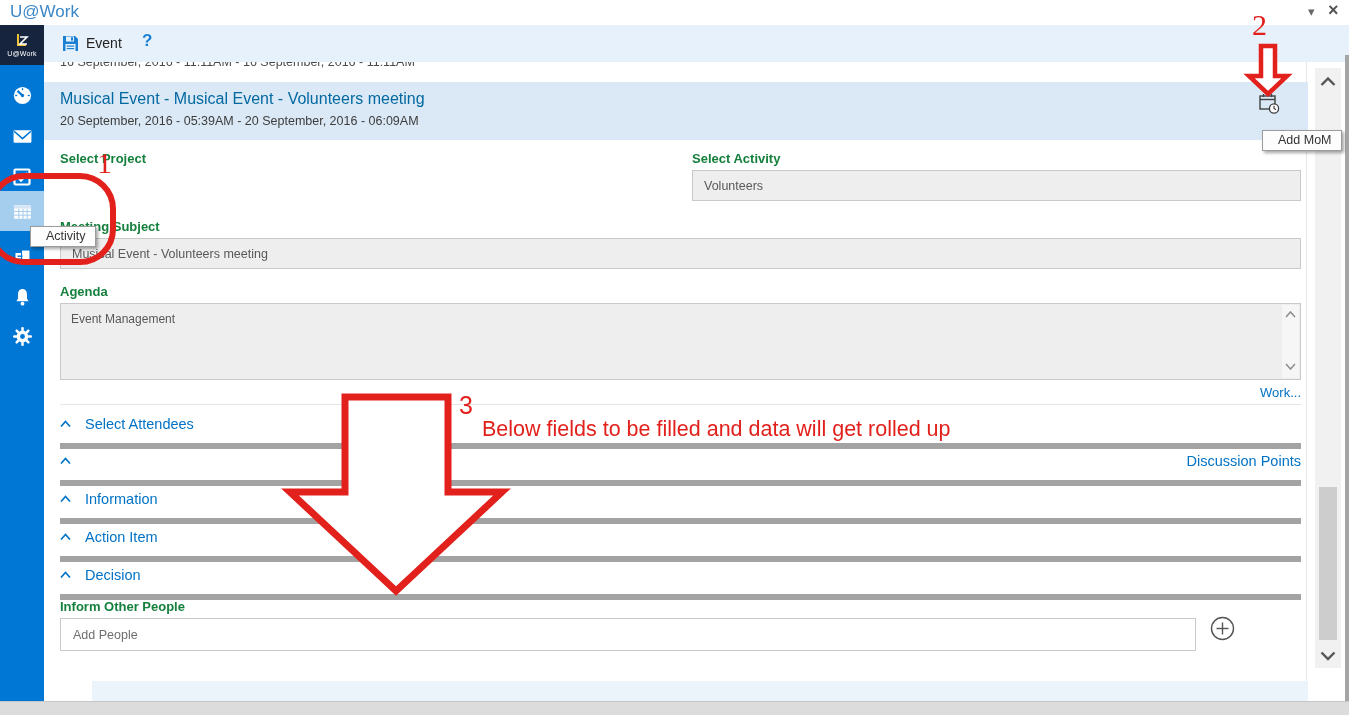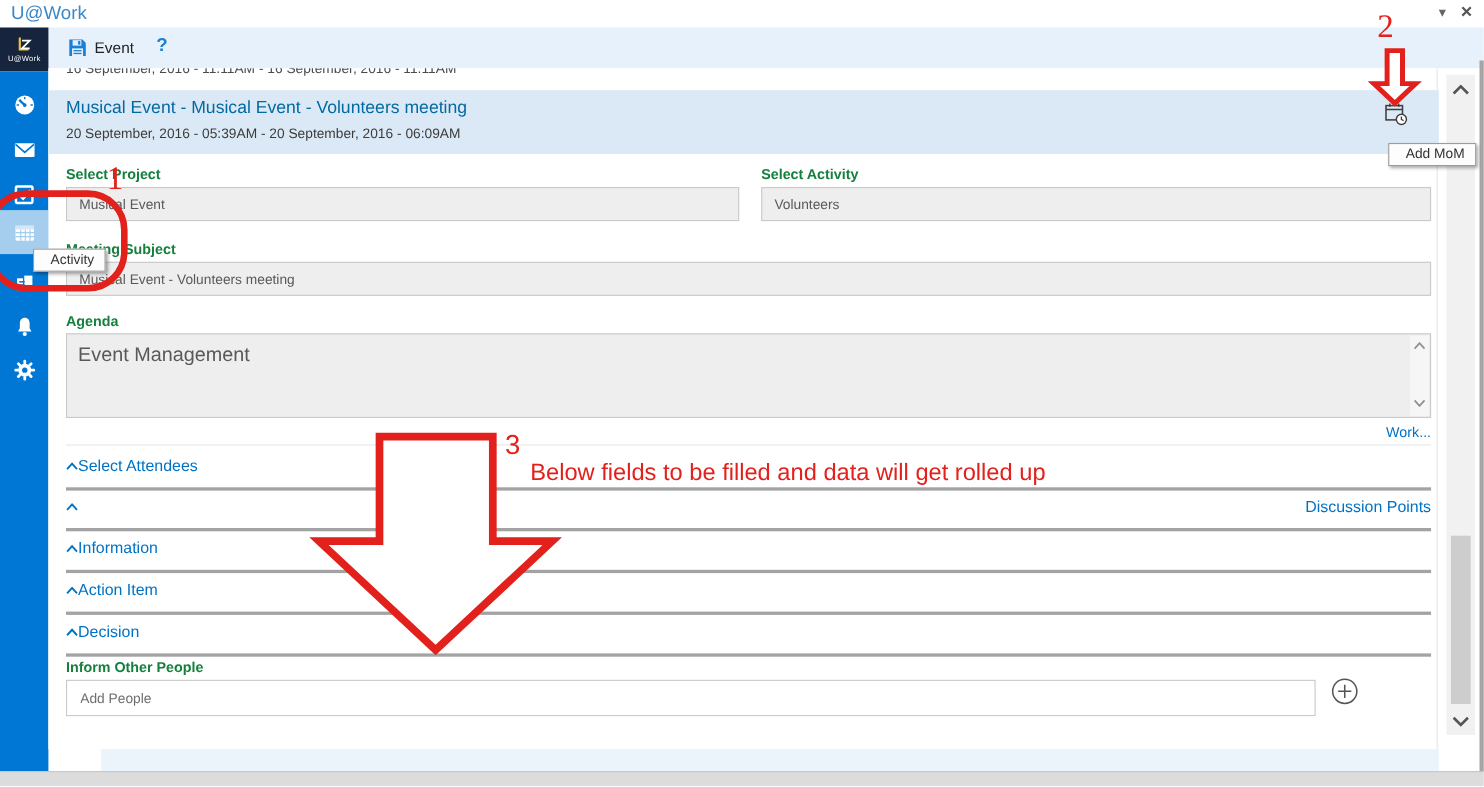--- a/index.html
+++ b/index.html
@@ -40,26 +40,26 @@
   .fld-label{font-size:13px;color:#15803d;font-weight:bold;}
   .fld{background:#eeeeee;border:1px solid #c9c9c9;font-size:12.5px;color:#595959;display:flex;align-items:center;padding-left:11px;box-sizing:border-box;}
   #lbl-project{left:60px;top:151px;}
   #fld-project{left:60px;top:170px;width:612px;height:31px;}
   #lbl-activity{left:692px;top:151px;}
   #fld-activity{left:692px;top:170px;width:609px;height:31px;}
   #lbl-subject{left:60px;top:219px;}
   #fld-subject{left:60px;top:238px;width:1241px;height:31px;}
   #lbl-agenda{left:60px;top:284px;}
   #fld-agenda{left:60px;top:303px;width:1241px;height:77px;background:#eeeeee;border:1px solid #c9c9c9;box-sizing:border-box;}
-  #agenda-text{left:10px;top:8px;font-size:18px;color:#595959;}
+  #agenda-text{left:10px;top:8px;font-size:12px;color:#595959;}
   #agenda-scroll{right:1px;top:1px;width:17px;height:73px;background:#f6f6f6;}
   #agenda-scroll svg{position:absolute;left:3px;}
   #more-link{left:1101px;top:385px;width:200px;text-align:right;font-size:13px;color:#0072c6;cursor:pointer;}
 
-  .section-row{left:60px;width:1241px;height:38px;border-bottom:3px solid #a3a3a3;display:flex;align-items:center;gap:0;cursor:pointer;}
+  .section-row{left:60px;width:1241px;height:38px;border-bottom:6px solid #a3a3a3;display:flex;align-items:center;gap:14px;cursor:pointer;}
   #sect-0{top:404px;border-top:1px solid #e6e6e6;}
   #sect-1{top:442px;justify-content:space-between;}  #sect-2{top:480px;}  #sect-3{top:518px;}  #sect-4{top:556px;}
   .section-label{font-size:14.5px;color:#0072c6;}
 
   #lbl-inform{left:60px;top:599px;}
   #inform-input{left:60px;top:618px;width:1136px;height:33px;border:1px solid #c9c9c9;background:#fff;
       font-family:"Liberation Sans",sans-serif;font-size:12.5px;color:#555;padding:0 0 0 12px;box-sizing:border-box;outline:none;}
   #inform-input::placeholder{color:#6e6e6e;opacity:1;}
   #add-people-btn{left:1210px;top:616px;width:25px;height:25px;cursor:pointer;}
 
@@ -207,21 +207,20 @@
         <line x1="2" y1="7.5" x2="17" y2="7.5" stroke="#3f3f3f" stroke-width="1.4"></line>
         <line x1="5.5" y1="2" x2="5.5" y2="5" stroke="#3f3f3f" stroke-width="1.4"></line>
         <line x1="13.5" y1="2" x2="13.5" y2="5" stroke="#3f3f3f" stroke-width="1.4"></line>
         <circle cx="16" cy="16.5" r="4.6" fill="#fff" stroke="#3f3f3f" stroke-width="1.3"></circle>
         <path d="M16 13.8 L16 16.5 L18 17.8" stroke="#3f3f3f" stroke-width="1.2" fill="none"></path>
       </svg>
     </div>
   </div>
 
   <div class="abs fld-label" id="lbl-project">Select Project</div>
-  <div class="abs fld" id="fld-project">Musical Event</div>
 
   <div class="abs fld-label" id="lbl-activity">Select Activity</div>
   <div class="abs fld" id="fld-activity">Volunteers</div>
 
   <div class="abs fld-label" id="lbl-subject">Meeting Subject</div>
   <div class="abs fld" id="fld-subject">Musical Event - Volunteers meeting</div>
 
   <div class="abs fld-label" id="lbl-agenda">Agenda</div>
   <div class="abs" id="fld-agenda">
     <div class="abs" id="agenda-text">Event Management</div>

